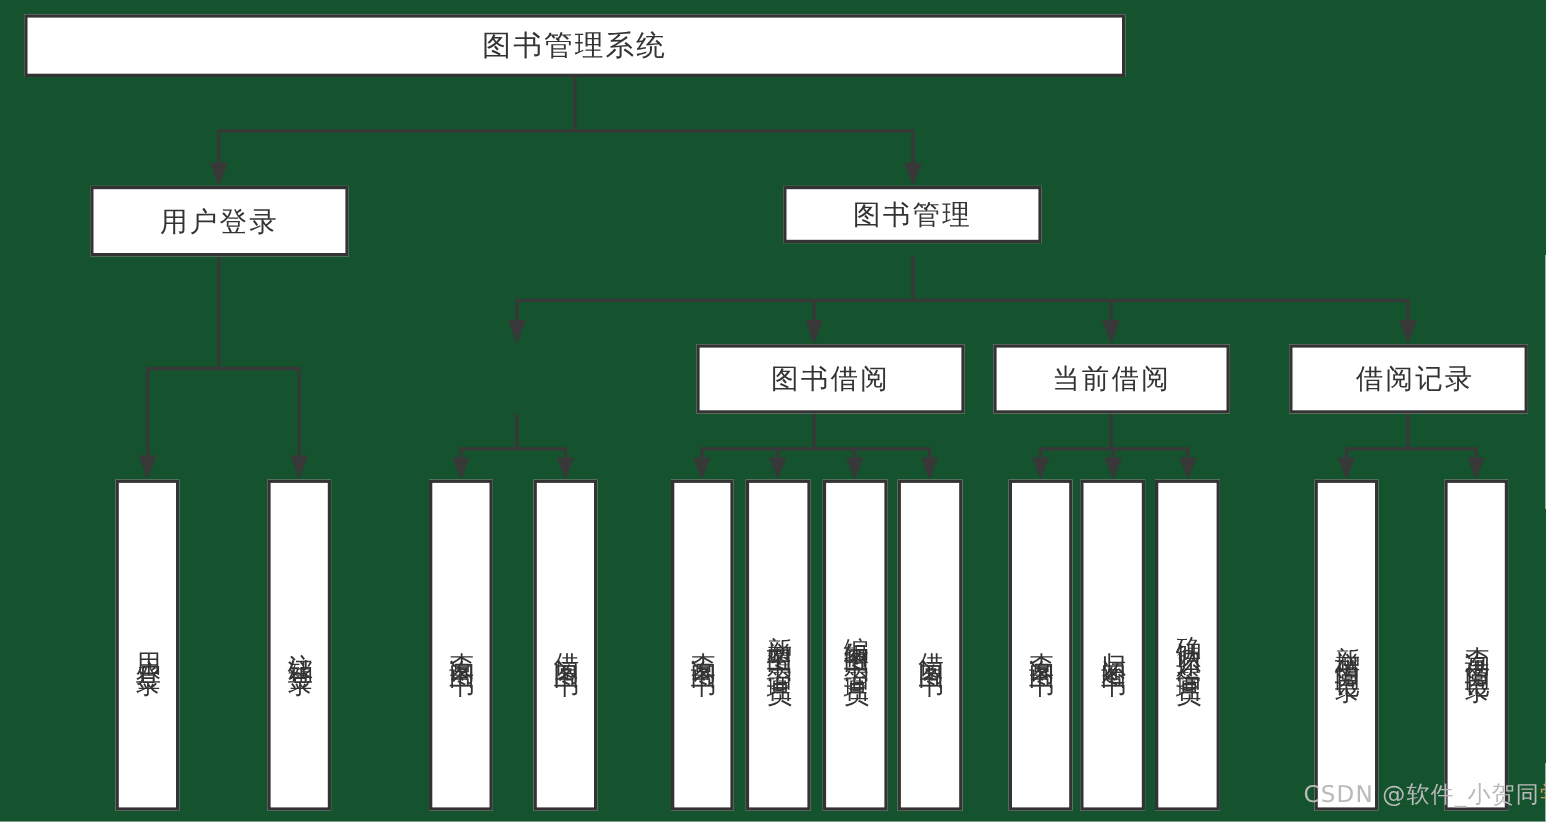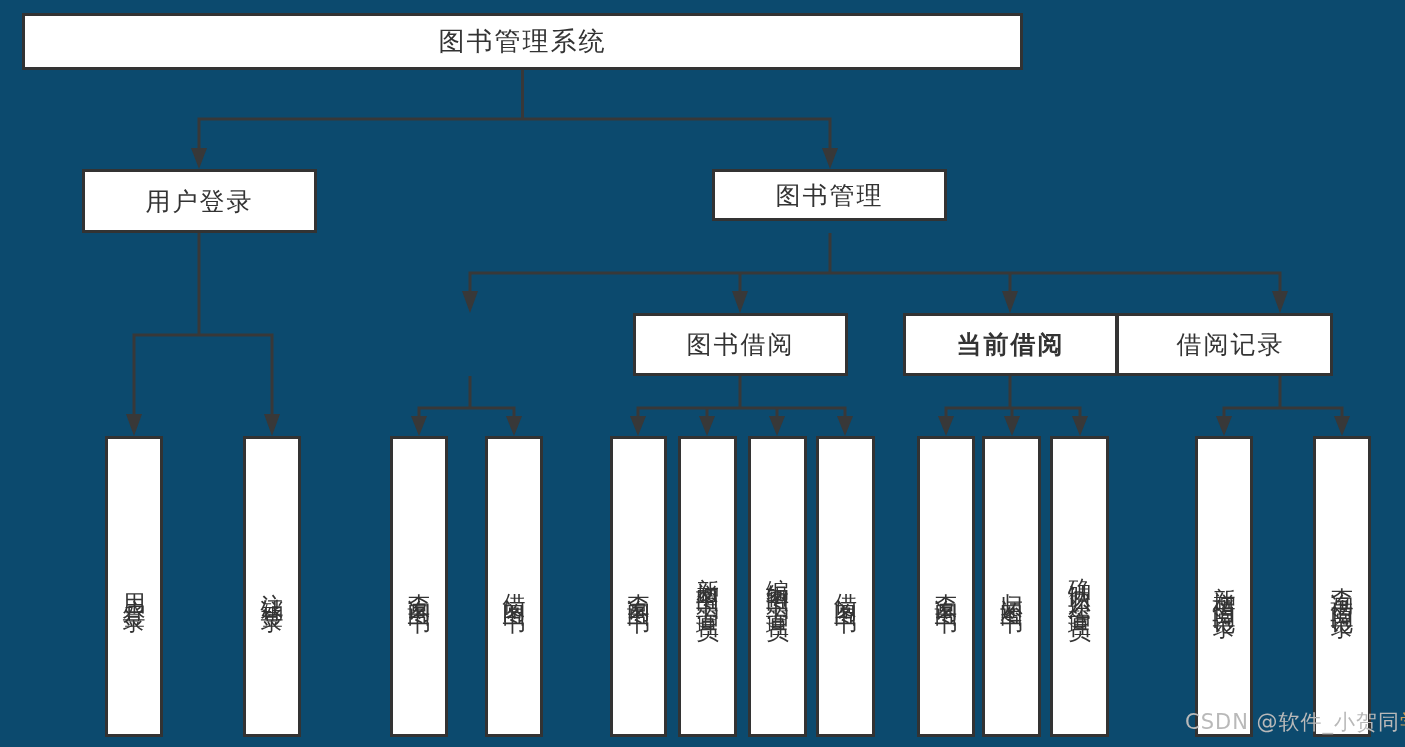--- a/index.html
+++ b/index.html
@@ -5,21 +5,21 @@
   html, body {
     margin: 0;
     padding: 0;
     background: #ffffff;
     font-family: "DejaVu Sans", "Liberation Sans", sans-serif;
   }
   #canvas {
     position: relative;
     width: 1405px;
     height: 747px;
-    background: #0c4a6e;
+    background: #14532d;
     overflow: hidden;
   }
   #connectors {
     position: absolute;
     left: 0;
     top: 0;
     width: 1405px;
     height: 747px;
   }
   #connectors path {
@@ -109,23 +109,23 @@
     <path d="M1280 376 V408 M1222.5 408 H1343.5 M1224 408 V418 M1342 408 V418"></path>
     <polygon points="1216,416 1232,416 1224,436"></polygon>
     <polygon points="1334,416 1350,416 1342,436"></polygon>
   </svg>
 
   <div class="node h root" style="left:22px; top:13px; width:1001px; height:57px;">图书管理系统</div>
 
   <div class="node h" style="left:82px; top:169px; width:235px; height:64px;">用户登录</div>
   <div class="node h" style="left:712px; top:169px; width:235px; height:52px;">图书管理</div>
 
-  <div class="node h" style="left:633px; top:313px; width:215px; height:63px;">图书借阅</div>
-  <div class="node h" style="left:903px; top:313px; width:215px; height:63px;font-weight:bold;">当前借阅</div>
-  <div class="node h" style="left:1116px; top:313px; width:217px; height:63px;padding-left:12px;">借阅记录</div>
+  <div class="node h" style="left:633px; top:313px; width:244px; height:63px;">图书借阅</div>
+  <div class="node h" style="left:903px; top:313px; width:215px; height:63px;">当前借阅</div>
+  <div class="node h" style="left:1172px; top:313px; width:217px; height:63px;padding-left:12px;">借阅记录</div>
 
   <div class="node v" style="left:105px; top:436px; width:58px; height:301px;">
     <span>用户登录</span>
   </div>
   <div class="node v" style="left:243px; top:436px; width:58px; height:301px;">
     <span>注销登录</span>
   </div>
 
   <div class="node v" style="left:390px; top:436px; width:58px; height:301px;">
     <span>查询图书</span>

